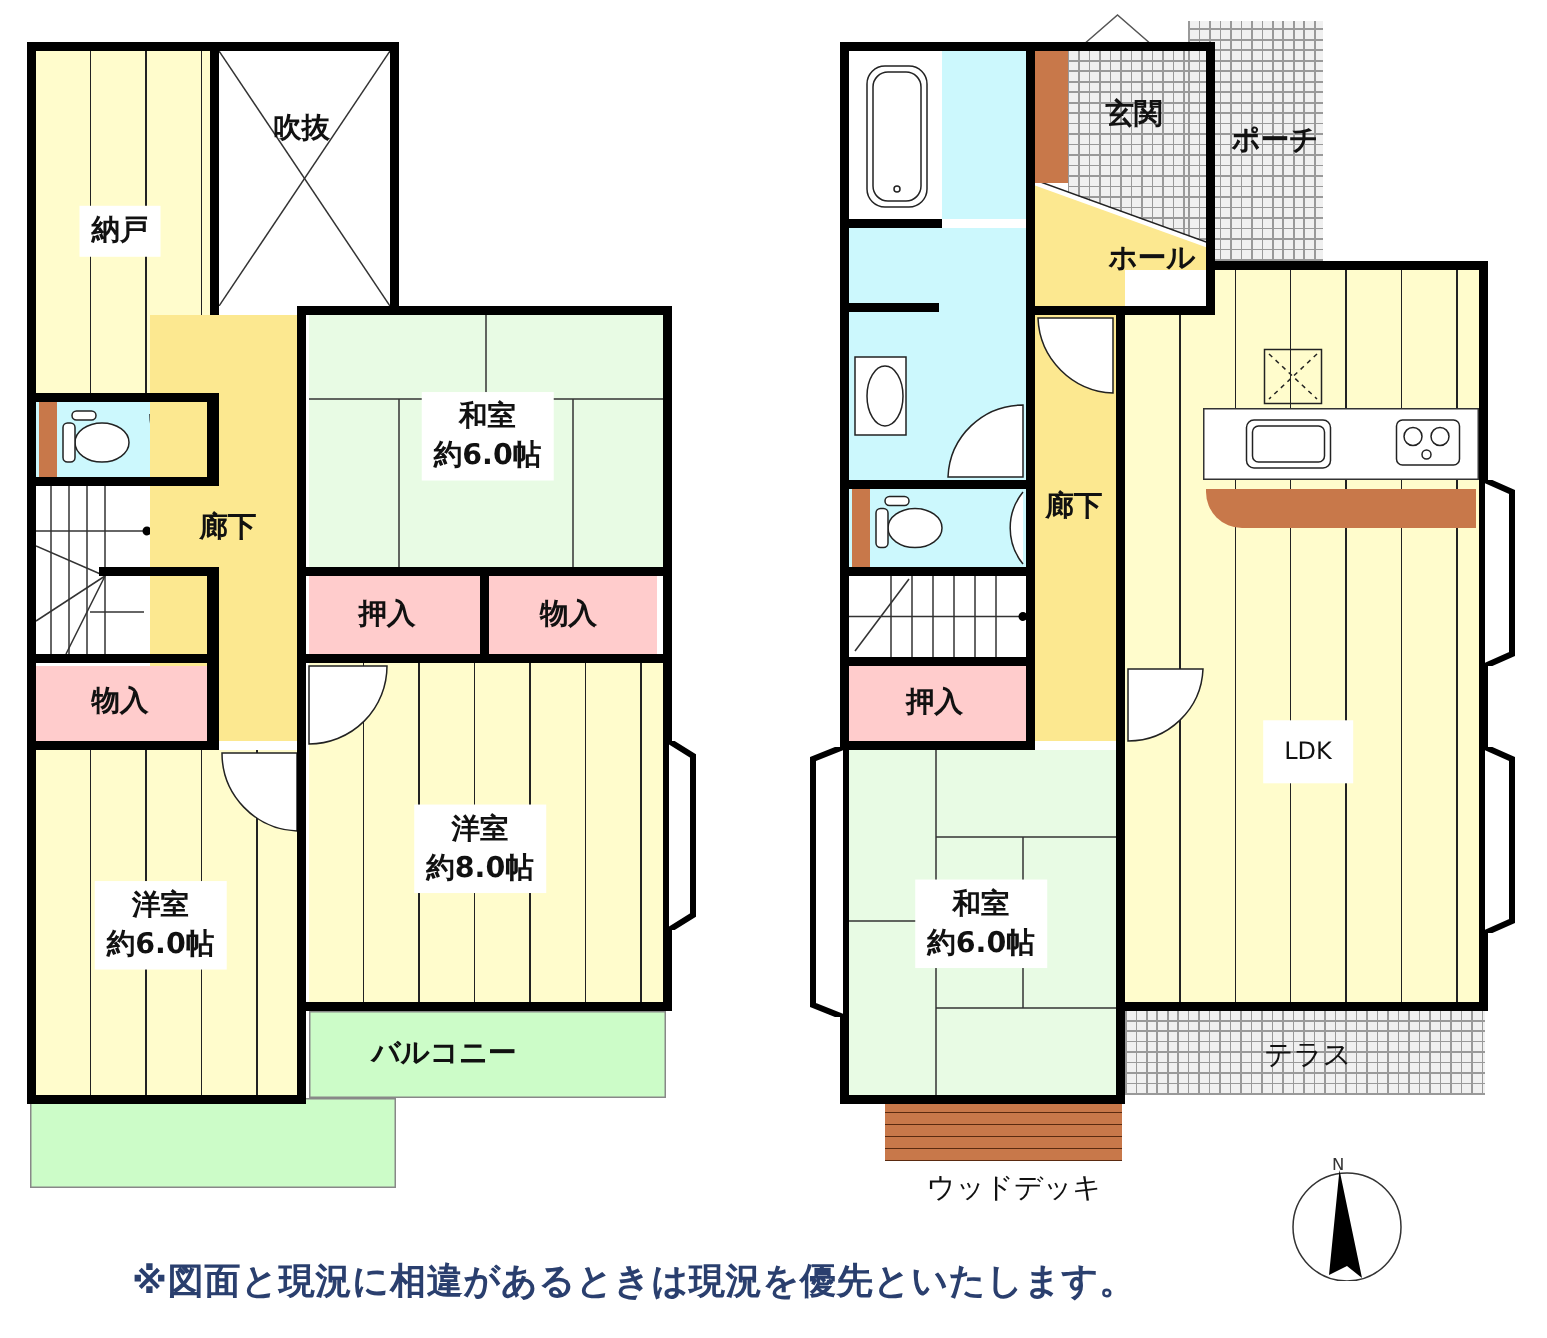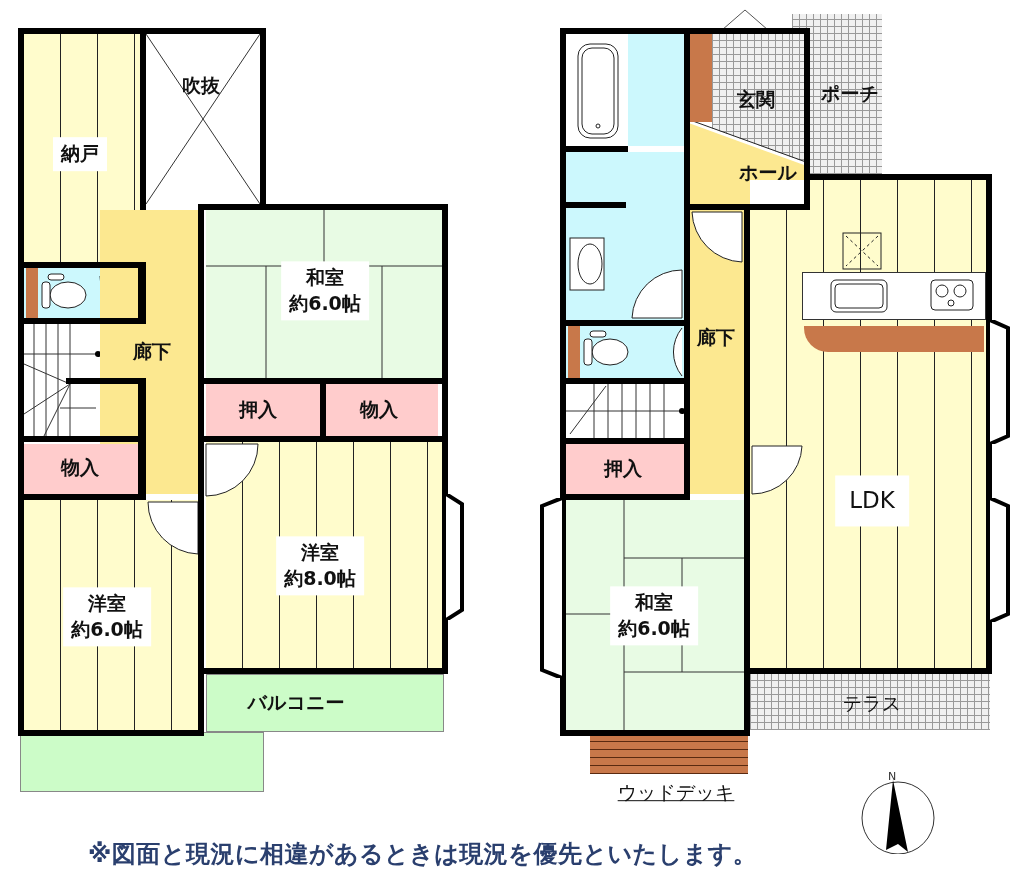--- a/index.html
+++ b/index.html
@@ -202,21 +202,21 @@
   <div class="label plain" style="left:623px;top:469px;">
       <span>押入</span>
     </div>
 
   <div class="room brown" style="left:690px;top:34px;width:22px;height:88px;"></div>
   <div class="room tile" style="left:712px;top:34px;width:92px;height:140px;"></div>
   <div class="room tile" style="left:792px;top:14px;width:90px;height:160px;"></div>
   <svg class="abs" style="left:720px;top:8px" width="50" height="24">
       <path d="M2 22 L25 2 L48 22" fill="#fff" stroke="#555"></path>
     </svg>
-  <div class="label plain" style="left:756px;top:100px;">
+  <div class="label plain" style="left:756px;top:77px;">
       <span>玄関</span>
     </div>
   <div class="label plain" style="left:850px;top:94px;">
       <span>ポーチ</span>
     </div>
 
   <svg class="abs" style="left:690px;top:122px" width="116" height="82">
       <path d="M0 0 L116 42 L116 82 L0 82 Z" fill="#fce890"></path>
       <line x1="0" y1="0" x2="116" y2="42" stroke="#fff" stroke-width="3"></line>
       <line x1="0" y1="-2" x2="116" y2="40" stroke="#222" stroke-width="1"></line>
@@ -248,21 +248,21 @@
   <svg class="abs" style="left:930px;top:279px" width="44" height="32">
       <rect x="1" y="1" width="42" height="30" rx="4" fill="#fff" stroke="#222"></rect>
       <circle cx="12" cy="12" r="6" fill="#fff" stroke="#222"></circle>
       <circle cx="30" cy="12" r="6" fill="#fff" stroke="#222"></circle>
       <circle cx="21" cy="24" r="3" fill="#fff" stroke="#222"></circle>
     </svg>
   <div class="abs brown" style="left:804px;top:326px;width:180px;height:26px;border-bottom-left-radius:24px;"></div>
   <svg class="abs" style="left:750px;top:444px" width="54" height="52">
       <path d="M2 2 L52 2 A50 50 0 0 1 2 50 Z" fill="#fff" stroke="#222"></path>
     </svg>
-  <div class="label" style="left:872px;top:501px;font-weight:normal;font-size:23px;padding:10px 14px;">
+  <div class="label" style="left:872px;top:501px;font-weight:normal;font-size:16px;padding:10px 14px;">
       <span>LDK</span>
     </div>
 
   <div class="room tatami" style="left:566px;top:500px;width:180px;height:230px;">
     <svg width="180" height="230">
       <g stroke="#333" stroke-width="1" fill="none">
         <line x1="58" y1="0" x2="58" y2="230"></line>
         <line x1="58" y1="58" x2="180" y2="58"></line>
         <line x1="116" y1="58" x2="116" y2="172"></line>
         <line x1="58" y1="172" x2="180" y2="172"></line>
@@ -274,21 +274,21 @@
       <span>和室</span>
       <span>約6.0帖</span>
     </div>
 
   <div class="room tile" style="left:750px;top:674px;width:240px;height:56px;"></div>
   <div class="label plain" style="left:872px;top:704px;font-weight:normal;">
       <span>テラス</span>
     </div>
 
   <div class="room deck" style="left:590px;top:736px;width:158px;height:38px;"></div>
-  <div class="label plain" style="left:676px;top:793px;font-weight:normal;text-decoration:underline;">
+  <div class="label plain" style="left:676px;top:793px;font-weight:normal;">
       <span>ウッドデッキ</span>
     </div>
 
   <div class="wall" style="left:560px;top:28px;width:6px;height:708px;"></div>
   <div class="wall" style="left:560px;top:28px;width:250px;height:6px;"></div>
   <div class="wall" style="left:684px;top:28px;width:6px;height:472px;"></div>
   <div class="wall" style="left:804px;top:28px;width:6px;height:182px;"></div>
   <div class="wall" style="left:560px;top:146px;width:68px;height:6px;"></div>
   <div class="wall" style="left:560px;top:202px;width:66px;height:6px;"></div>
   <div class="wall" style="left:560px;top:320px;width:130px;height:6px;"></div>

